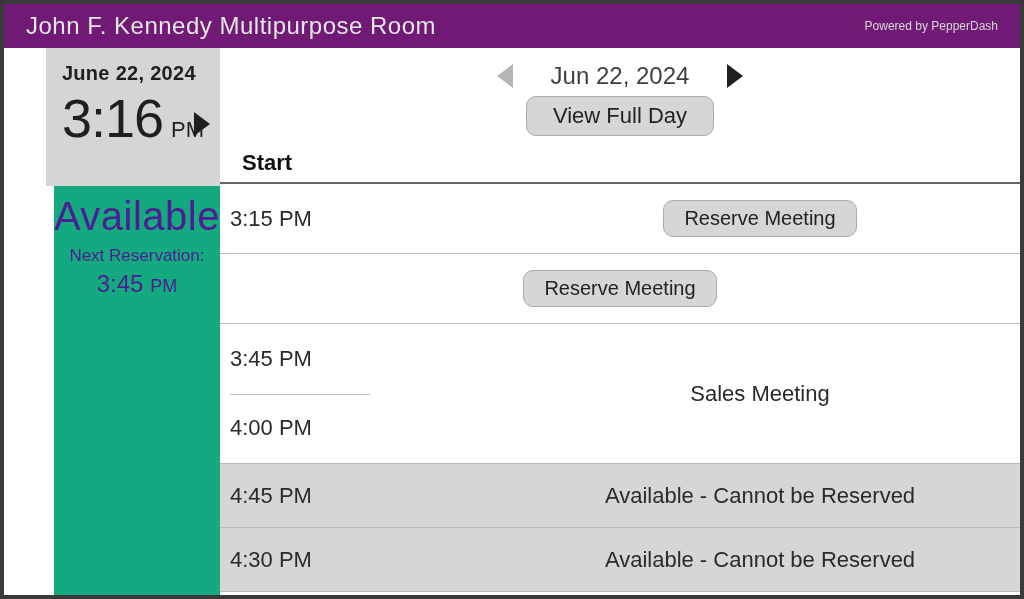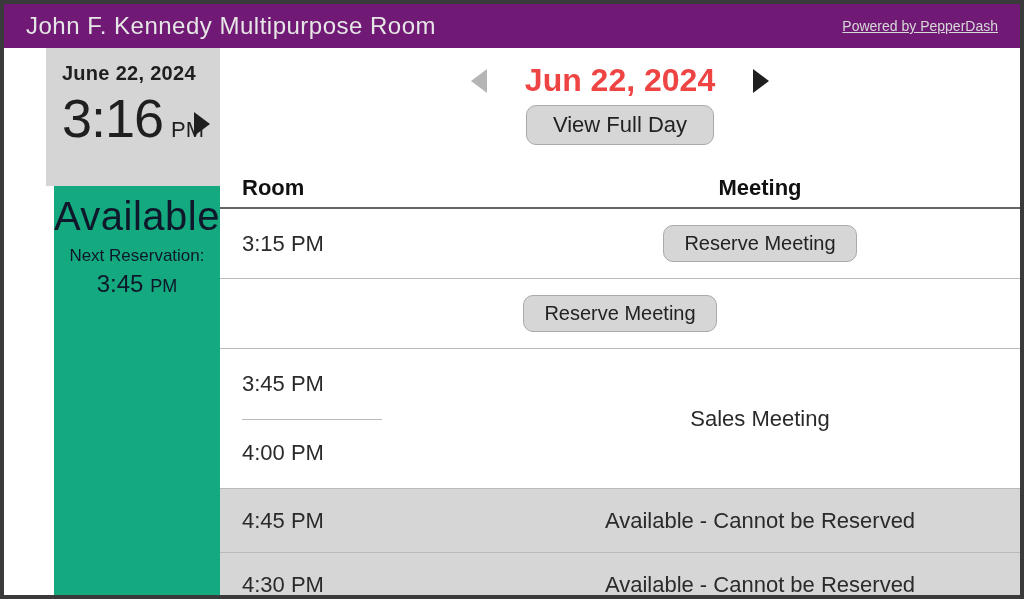--- a/index.html
+++ b/index.html
@@ -9,21 +9,21 @@
   .titlebar {
     height: 44px;
     background: #701a75;
     color: #e6e6e6;
     display: flex;
     align-items: center;
     justify-content: space-between;
     padding: 0 22px;
   }
   .titlebar .room { font-size: 24px; font-weight: 400; letter-spacing: .5px; }
-  .titlebar .powered { font-size: 14px; font-weight: 300; color: #d8d8d8; text-decoration: underline; }
+  .titlebar .powered { font-size: 12px; font-weight: 300; color: #d8d8d8; }
 
   .content { display: flex; height: calc(100% - 44px); }
 
   .sidebar { width: 216px; display: flex; flex-direction: column; align-items: flex-end; }
 
   .clockbox {
     background: #d5d5d5;
     padding: 14px 16px 12px 16px;
     height: 138px;
     position: relative;
@@ -38,21 +38,21 @@
     width: 0; height: 0;
     border-top: 12px solid transparent;
     border-bottom: 12px solid transparent;
     border-left: 16px solid #1f1f1f;
     cursor: pointer;
   }
 
   .statusbox {
     flex: 1;
     background: #14a97e;
-    color: #0f172a;
+    color: #4c1d95;
     text-align: center;
     padding-top: 8px;
   }
   .statusbox .status { font-size: 40px; font-weight: 300; letter-spacing: .5px; line-height: 1.1; }
   .statusbox .next-label { font-size: 17px; font-weight: 300; margin-top: 8px; }
   .statusbox .next-time { font-size: 24px; font-weight: 400; margin-top: 4px; }
   .statusbox .next-time .sm { font-size: 18px; }
 
   .main { flex: 1; display: flex; flex-direction: column; background: #fff; }
 
@@ -64,23 +64,23 @@
     padding: 14px 0 6px 0;
   }
   .datebar .navarrow {
     width: 0; height: 0;
     border-top: 12px solid transparent;
     border-bottom: 12px solid transparent;
     cursor: pointer;
   }
   .datebar .navarrow.left  { border-right: 16px solid #b5b5b5; }
   .datebar .navarrow.right { border-left: 16px solid #1f1f1f; }
-  .datebar .cur { font-size: 32px; font-weight: bold; color: #ef4444; }
-
-  .viewbtn-wrap { text-align: center; margin-bottom: 30px; }
+  .datebar .cur { font-size: 24px; font-weight: normal; color: #404040; }
+
+  .viewbtn-wrap { text-align: center; margin-bottom: 14px; }
   .btn {
     display: inline-block;
     background: #d6d6d6;
     border: 1px solid #aaa;
     border-radius: 10px;
     padding: 6px 26px;
     font-size: 22px;
     color: #222;
     cursor: pointer;
   }
@@ -95,21 +95,21 @@
     font-weight: bold;
     font-size: 22px;
     color: #111;
   }
   .schedhead .col-start { width: 280px; }
   .schedhead .col-meeting { flex: 1; text-align: center; }
 
   .row {
     display: flex;
     align-items: center;
-    padding: 0 22px;
+    padding: 0 10px;
     border-bottom: 1px solid #bbb;
     font-size: 22px;
     color: #2a2a2a;
   }
   .row .col-start { width: 280px; }
   .row .col-meeting { flex: 1; text-align: center; }
 
   .row.h1 { height: 70px; }
   .row.h-unavail { height: 64px; background: #d6d6d6; }
 
@@ -172,22 +172,21 @@
       <div class="cur">Jun 22, 2024</div>
       <div class="navarrow right"></div>
     </div>
 
     <div class="viewbtn-wrap">
       <span class="btn">View Full Day</span>
     </div>
 
     <div class="schedule">
       <div class="schedhead">
-        <div class="col-start">Room</div>
-        <div class="col-meeting">Meeting</div>
+        <div class="col-start">Start</div>
       </div>
 
       <div class="row h1">
         <div class="col-start">3:15 PM</div>
         <div class="col-meeting">
           <span class="btn small">Reserve Meeting</span>
         </div>
       </div>
 
       <div class="row h1">

